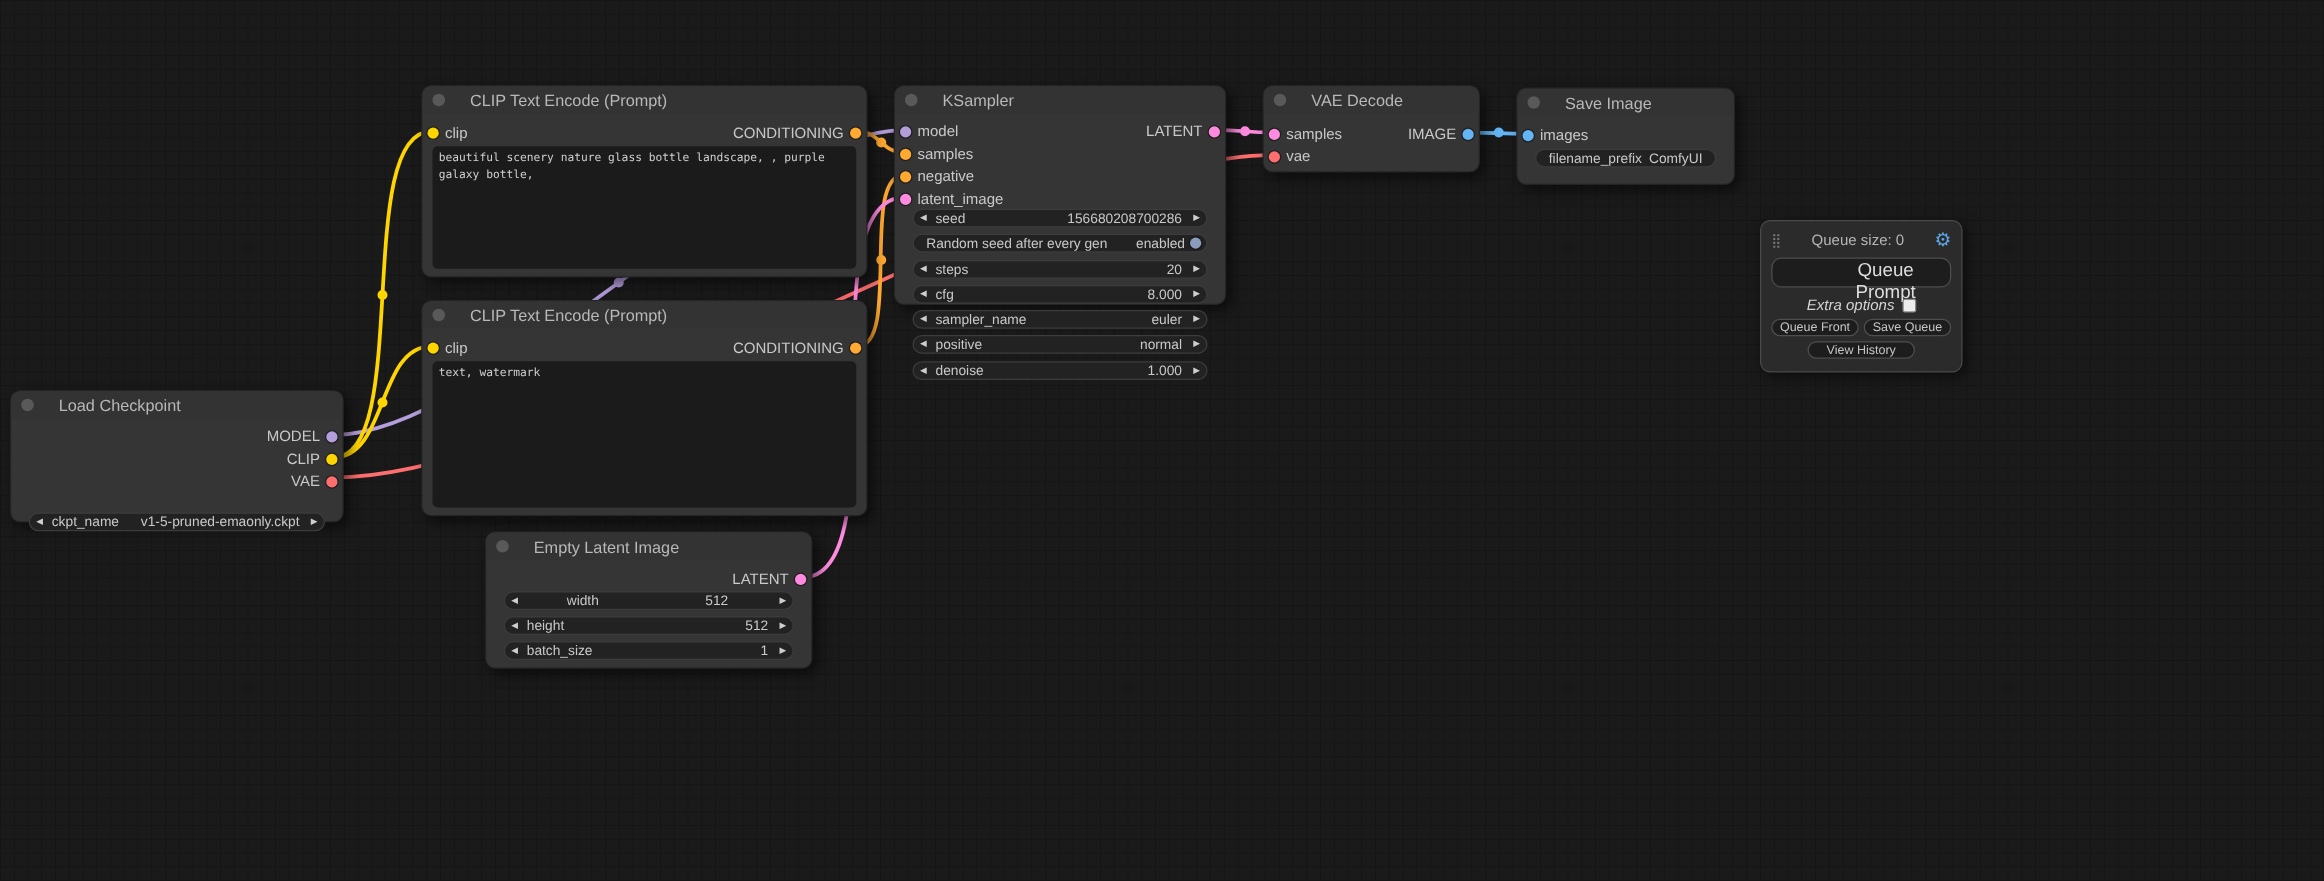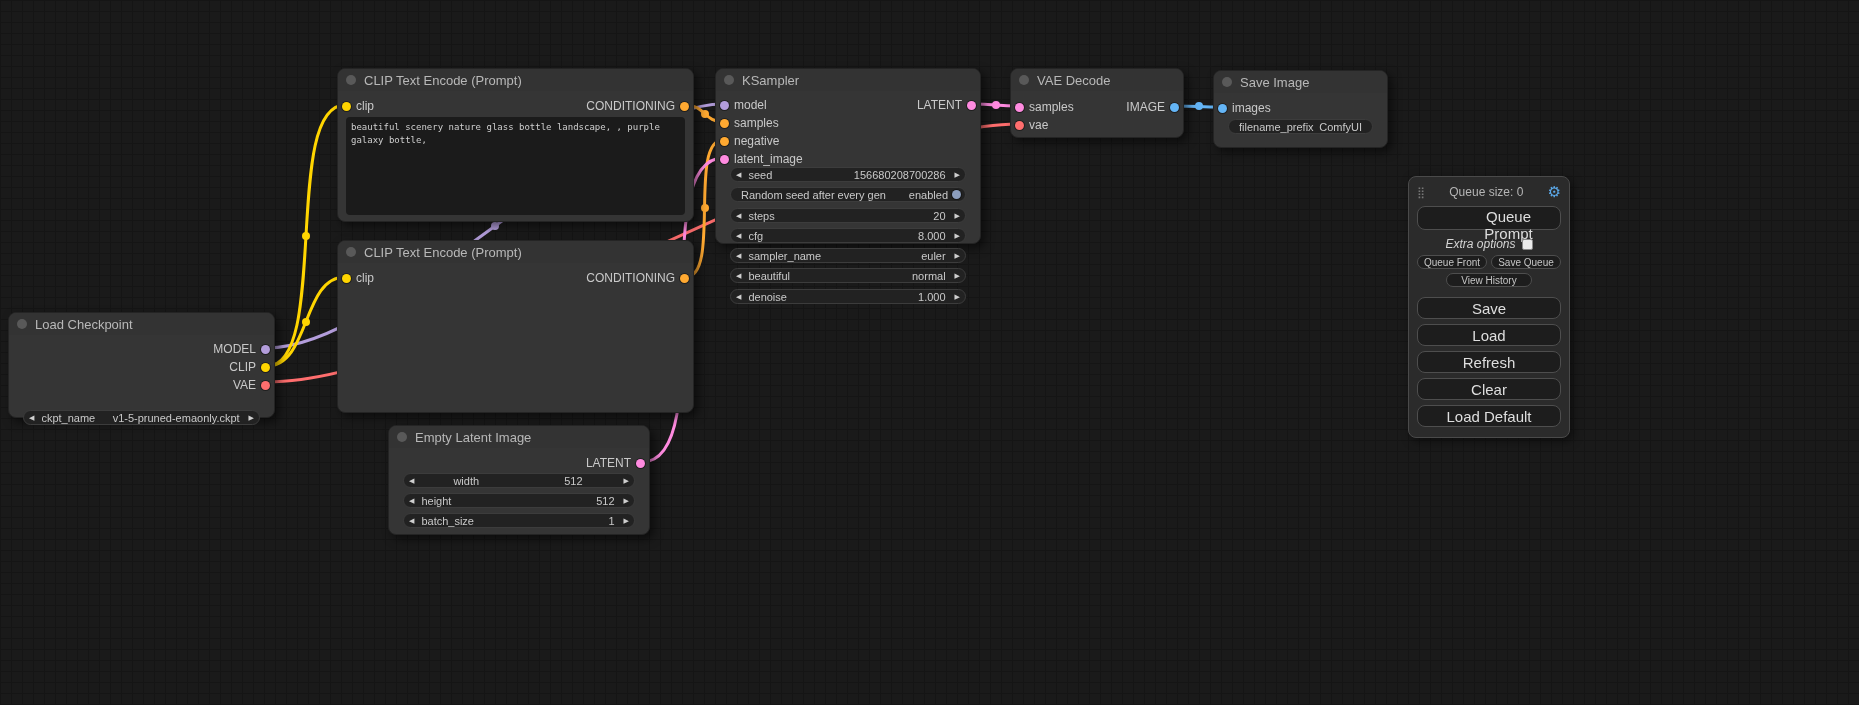--- a/index.html
+++ b/index.html
@@ -22,21 +22,21 @@
   .f-vae{fill:var(--c-vae);} .f-conditioning{fill:var(--c-conditioning);}
   .f-latent{fill:var(--c-latent);} .f-image{fill:var(--c-image);}
   
   .node{
     position:absolute;background:#353535;border-radius:8px;z-index:2;
     box-shadow:4px 4px 10px rgba(0,0,0,.55);border:1px solid #242424;
     box-sizing:border-box;color:#c9c9c9;
   }
   .title{
     height:22px;background:#333333;border-radius:7px 7px 0 0;
-    display:flex;align-items:center;gap:8px;padding-left:8px;
+    display:flex;align-items:center;gap:20px;padding-left:8px;
     font-size:13px;color:#b8b8b8;white-space:nowrap;cursor:move;
   }
   .title-dot{width:10px;height:10px;border-radius:50%;background:#595959;flex:none;}
   .row{position:absolute;left:0;right:0;height:18px;font-size:12px;color:#c9c9c9;}
   .in-dot,.out-dot{position:absolute;top:4.5px;width:9px;height:9px;border-radius:50%;
     box-shadow:0 0 0 1px rgba(0,0,0,.4);cursor:crosshair;}
   .in-dot{left:4px;} .out-dot{right:4px;}
   .c-model{background:var(--c-model);} .c-clip{background:var(--c-clip);}
   .c-vae{background:var(--c-vae);} .c-conditioning{background:var(--c-conditioning);}
   .c-latent{background:var(--c-latent);} .c-image{background:var(--c-image);}
@@ -154,20 +154,21 @@
     <div class="title">
       <span class="title-dot"></span>
       <span>CLIP Text Encode (Prompt)</span>
     </div>
     <div class="row" style="top:28px;">
       <span class="in-dot c-clip"></span>
       <span class="in-label">clip</span>
       <span class="out-label">CONDITIONING</span>
       <span class="out-dot c-conditioning"></span>
     </div>
+    <textarea class="prompt" style="top: 48px; height: 117px;">text, watermark</textarea>
   </div>
 
   <div class="node" style="left:388px;top:425px;width:262px;height:110px;">
     <div class="title">
       <span class="title-dot"></span>
       <span>Empty Latent Image</span>
     </div>
     <div class="row" style="top:28px;">
       <span class="out-label">LATENT</span>
       <span class="out-dot c-latent"></span>
@@ -239,21 +240,21 @@
       <span class="arr">▶</span>
     </div>
     <div class="widget" style="top:179px;">
       <span class="arr">◀</span>
       <span class="wname">sampler_name</span>
       <span class="wval">euler</span>
       <span class="arr">▶</span>
     </div>
     <div class="widget" style="top:199px;">
       <span class="arr">◀</span>
-      <span class="wname">beautiful</span>
+      <span class="wname">positive</span>
       <span class="wval">normal</span>
       <span class="arr">▶</span>
     </div>
     <div class="widget" style="top:220px;">
       <span class="arr">◀</span>
       <span class="wname">denoise</span>
       <span class="wval">1.000</span>
       <span class="arr">▶</span>
     </div>
   </div>
@@ -301,22 +302,15 @@
       <span>Extra options</span>
       <span class="checkbox"></span>
     </div>
     <div class="small-row">
       <button class="qp-small">Queue Front</button>
       <button class="qp-small">Save Queue</button>
     </div>
     <div class="small-row">
       <button class="qp-small vh">View History</button>
     </div>
-    <div class="qp-actions">
-      <button class="qp-act">Save</button>
-      <button class="qp-act">Load</button>
-      <button class="qp-act">Refresh</button>
-      <button class="qp-act">Clear</button>
-      <button class="qp-act">Load Default</button>
-    </div>
   </div>
 
 </div>
 
 </body></html>

